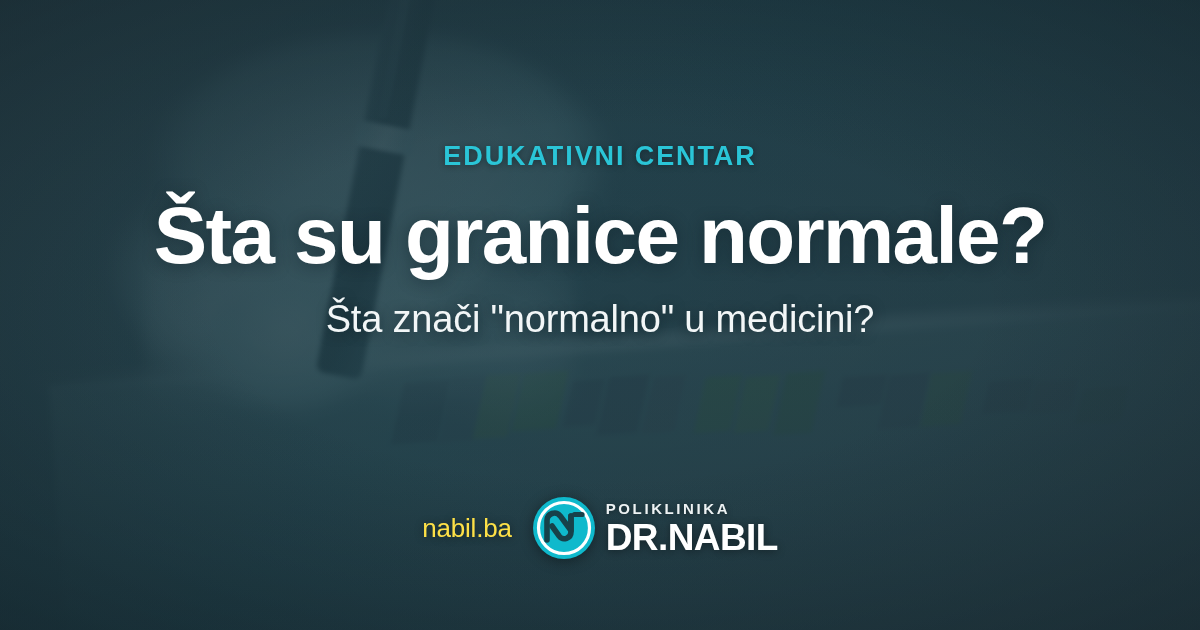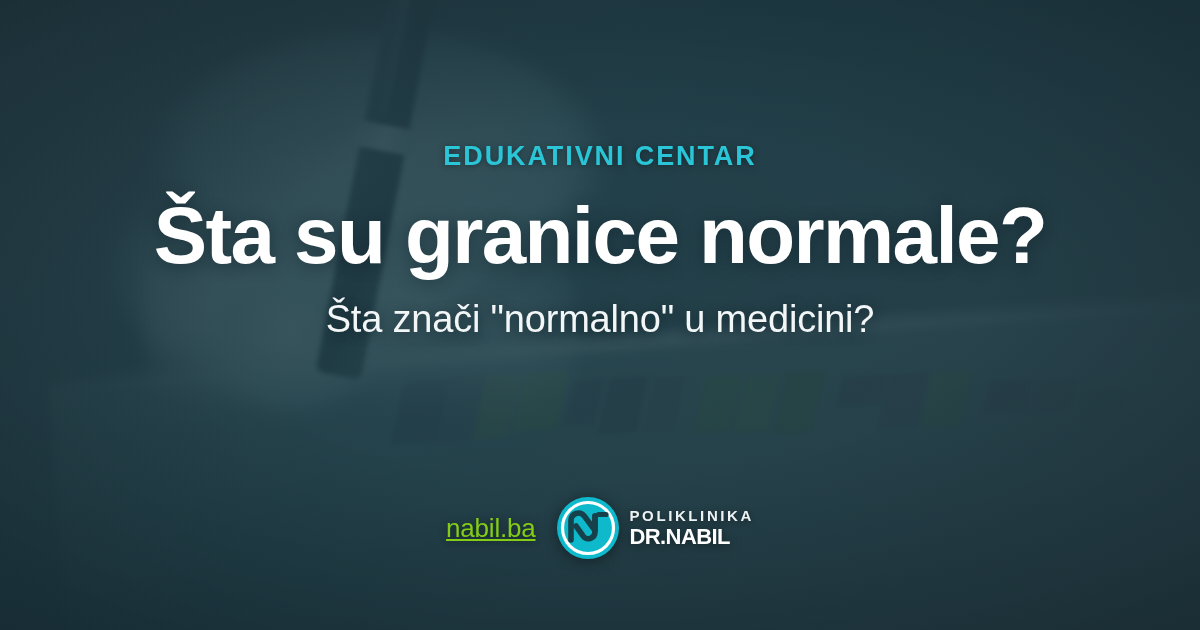--- a/index.html
+++ b/index.html
@@ -184,38 +184,37 @@
     position:absolute;
     left:0; right:0;
     top:496px;
     display:flex;
     align-items:center;
     justify-content:center;
     gap:20px;
   }
   .site {
     font-size:26px;
-    color:#84cc16;
+    color:#fde047;
     letter-spacing:-.2px;
     text-shadow:0 1px 8px rgba(0,0,0,.45);
-    text-decoration:underline;
   }
   .lockup { display:flex; align-items:center; gap:10px; }
 
   .mark { width:64px; height:64px; display:block; filter:drop-shadow(0 2px 7px rgba(0,0,0,.40)); }
 
   .wordmark { display:flex; flex-direction:column; justify-content:center; line-height:1; }
   .brand-top {
     font-size:15px; font-weight:bold;
     letter-spacing:2.6px;
     color:#edf2f3;
     text-shadow:0 1px 6px rgba(0,0,0,.45);
   }
   .brand-main {
-    font-size:22px; font-weight:bold;
+    font-size:37px; font-weight:bold;
     letter-spacing:-.6px;
     color:#ffffff;
     margin-top:3px;
     text-shadow:0 1px 9px rgba(0,0,0,.45);
   }
 </style>
 </head>
 <body>
 
 <div class="card">

